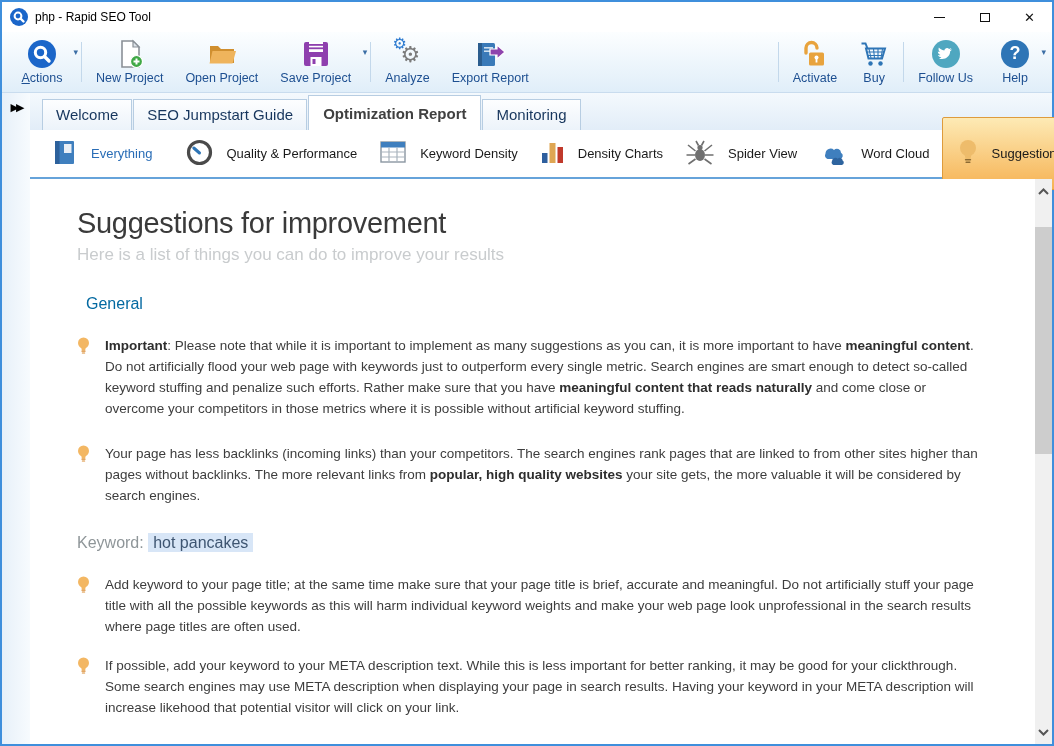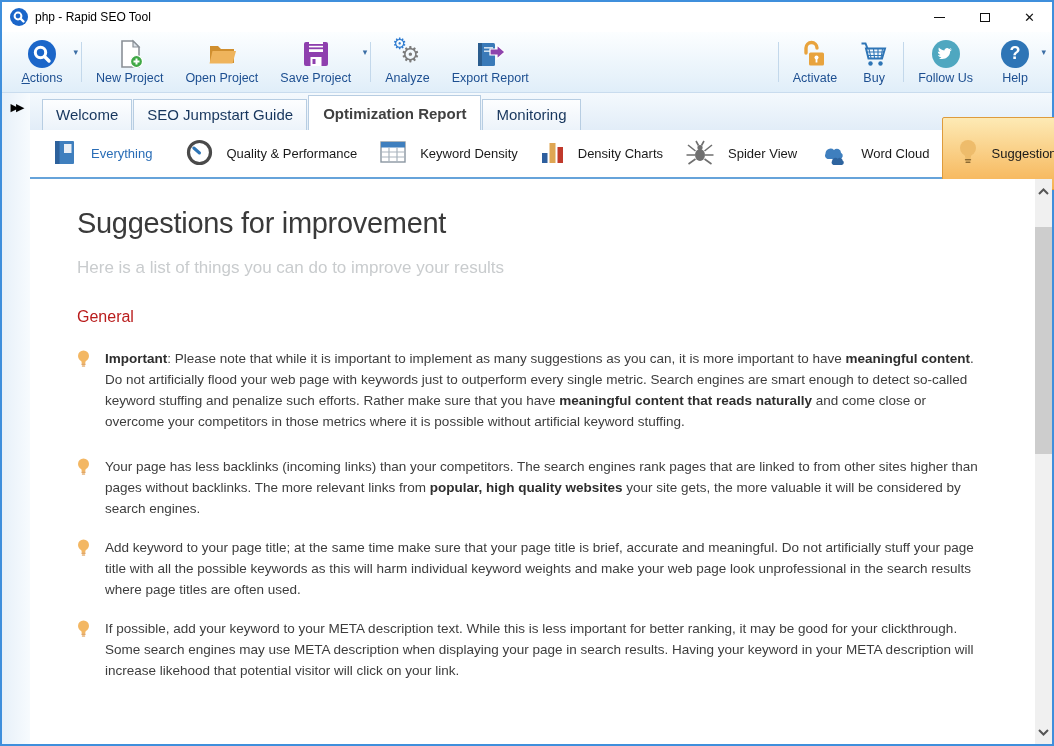--- a/index.html
+++ b/index.html
@@ -44,22 +44,22 @@
   
   .viewbar { height:49px; background:#fff; border-bottom:2px solid #66a3da; display:flex; align-items:center; padding:0 8px 0 12px; gap:2px; flex:0 0 auto; }
   .vitem { display:flex; align-items:center; gap:13px; padding:5px 9px; font-size:13px; color:#1a1a1a; border:1px solid transparent; border-radius:2px; white-space:nowrap; cursor:default; }
   .vitem.selected { background:linear-gradient(#fdeab5,#f6b253); border-color:#de9b3c; padding:20px 14px; }
   .vlabel-blue { color:#2a6db6; }
   .vsep { width:1px; height:26px; background:#c7d9ea; margin:0 5px; }
 
   
   .content { position:relative; flex:1; background:#fff; padding:28px 71px 0 47px; overflow:hidden; }
   .page-title { font-size:29px; font-weight:400; color:#3a3a3a; letter-spacing:-0.3px; }
-  .subtitle { font-size:17px; color:#c9ccce; margin-top:18px; }
-  .sechead { font-size:16px; color:#b91c1c; font-weight:400; margin:30px 0 22px; }
+  .subtitle { font-size:17px; color:#c9ccce; margin-top:5px; }
+  .sechead { font-size:16px; color:#0369a1; font-weight:400; margin:30px 9px 22px; }
   .bullet { display:flex; margin:0 0 18px; max-width:905px; }
   .bulb { flex:0 0 15px; margin:2px 13px 0 0; }
   .bullet p { font-size:13.5px; line-height:21px; color:#3d3d3d; }
   .bullet b { color:#2e2e2e; }
   .kwline { font-size:16px; color:#8f9699; font-weight:400; margin:28px 0 22px; }
   .kw { background:#d8e6f7; color:#3e5571; padding:1px 5px; }
 
   
   .scrollbar { position:absolute; top:0; right:0; bottom:0; width:17px; background:#f0f0f0; }
   .scroll-btn { position:absolute; left:0; width:17px; height:20px; display:flex; align-items:center; justify-content:center; }
@@ -340,20 +340,24 @@
             <svg width="13" height="19" viewBox="0 0 13 19">
                 <circle cx="6.5" cy="6" r="5.5" fill="#f3b763"></circle>
                 <path d="M4.2 10 h4.6 l-.6 3.4 h-3.4 z" fill="#f3b763"></path>
                 <rect x="4.4" y="13.6" width="4.2" height="1.2" rx="0.6" fill="#d98b33"></rect>
                 <rect x="4.8" y="15.4" width="3.4" height="1.2" rx="0.6" fill="#d98b33"></rect>
               </svg>
           </span>
           <p><span>Your page has less backlinks (incoming links) than your competitors. The search engines rank pages that are linked to from other sites higher than pages without backlinks. The more relevant links from </span><b>popular, high quality websites</b><span> your site gets, the more valuable it will be considered by search engines.</span></p>
         </div>
 
+        <div class="kwline">
+          <span>Keyword:</span>
+          <span class="kw">hot pancakes</span>
+        </div>
 
         <div class="bullet">
           <span class="bulb">
             <svg width="13" height="19" viewBox="0 0 13 19">
                 <circle cx="6.5" cy="6" r="5.5" fill="#f3b763"></circle>
                 <path d="M4.2 10 h4.6 l-.6 3.4 h-3.4 z" fill="#f3b763"></path>
                 <rect x="4.4" y="13.6" width="4.2" height="1.2" rx="0.6" fill="#d98b33"></rect>
                 <rect x="4.8" y="15.4" width="3.4" height="1.2" rx="0.6" fill="#d98b33"></rect>
               </svg>
           </span>

